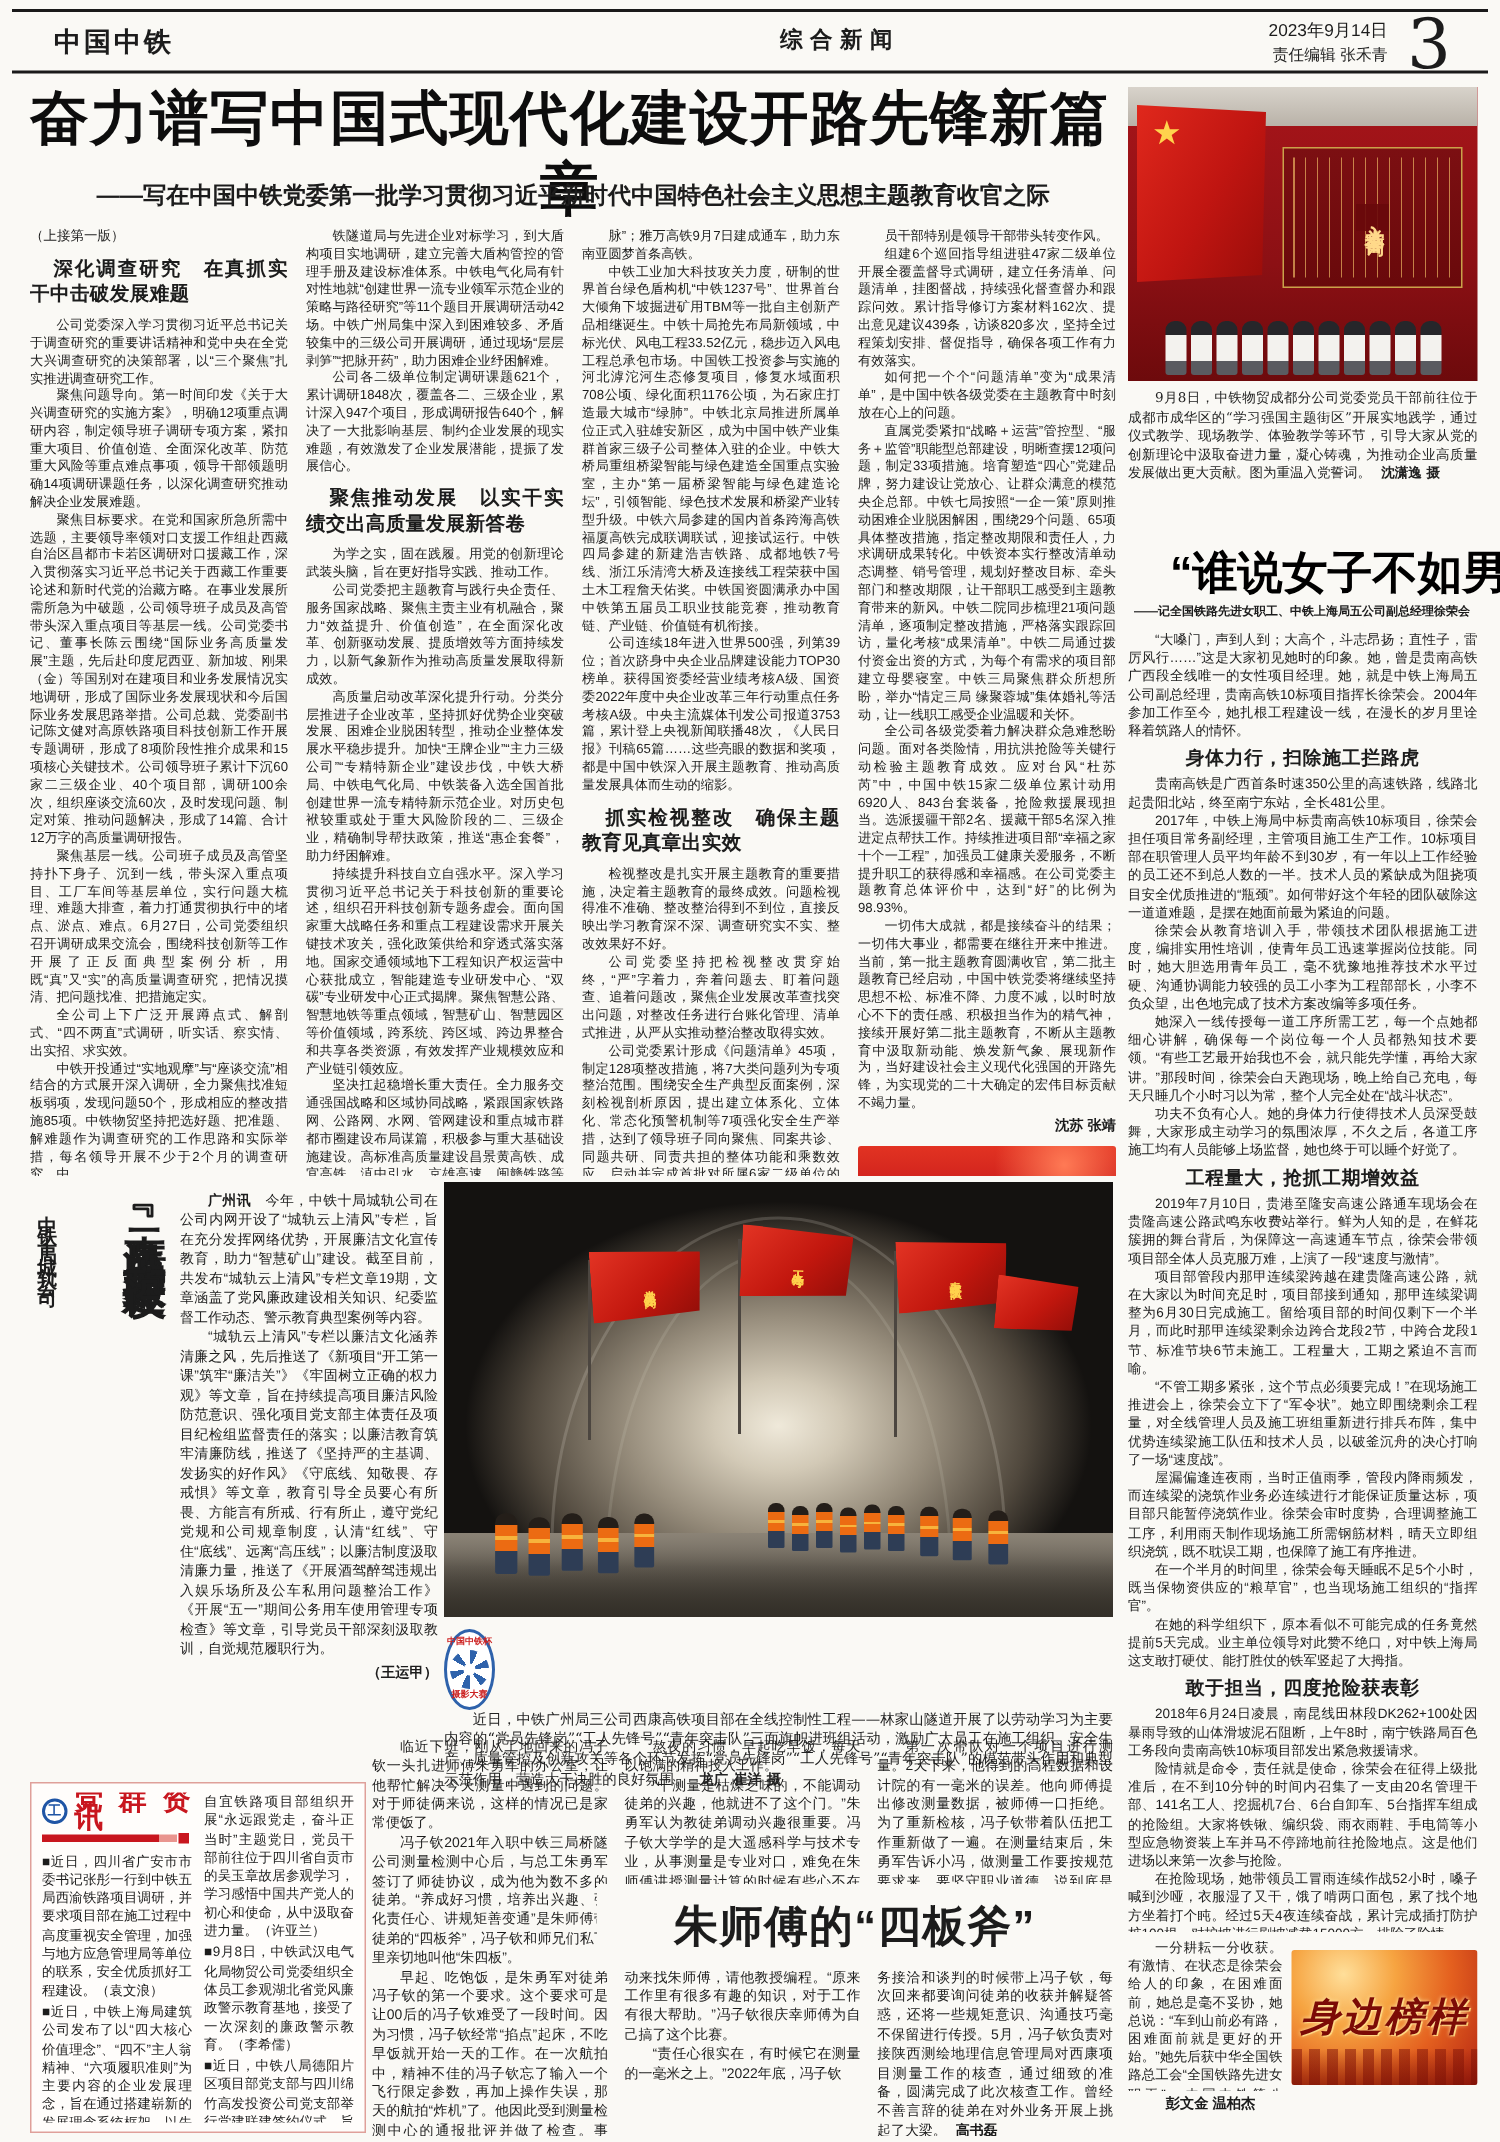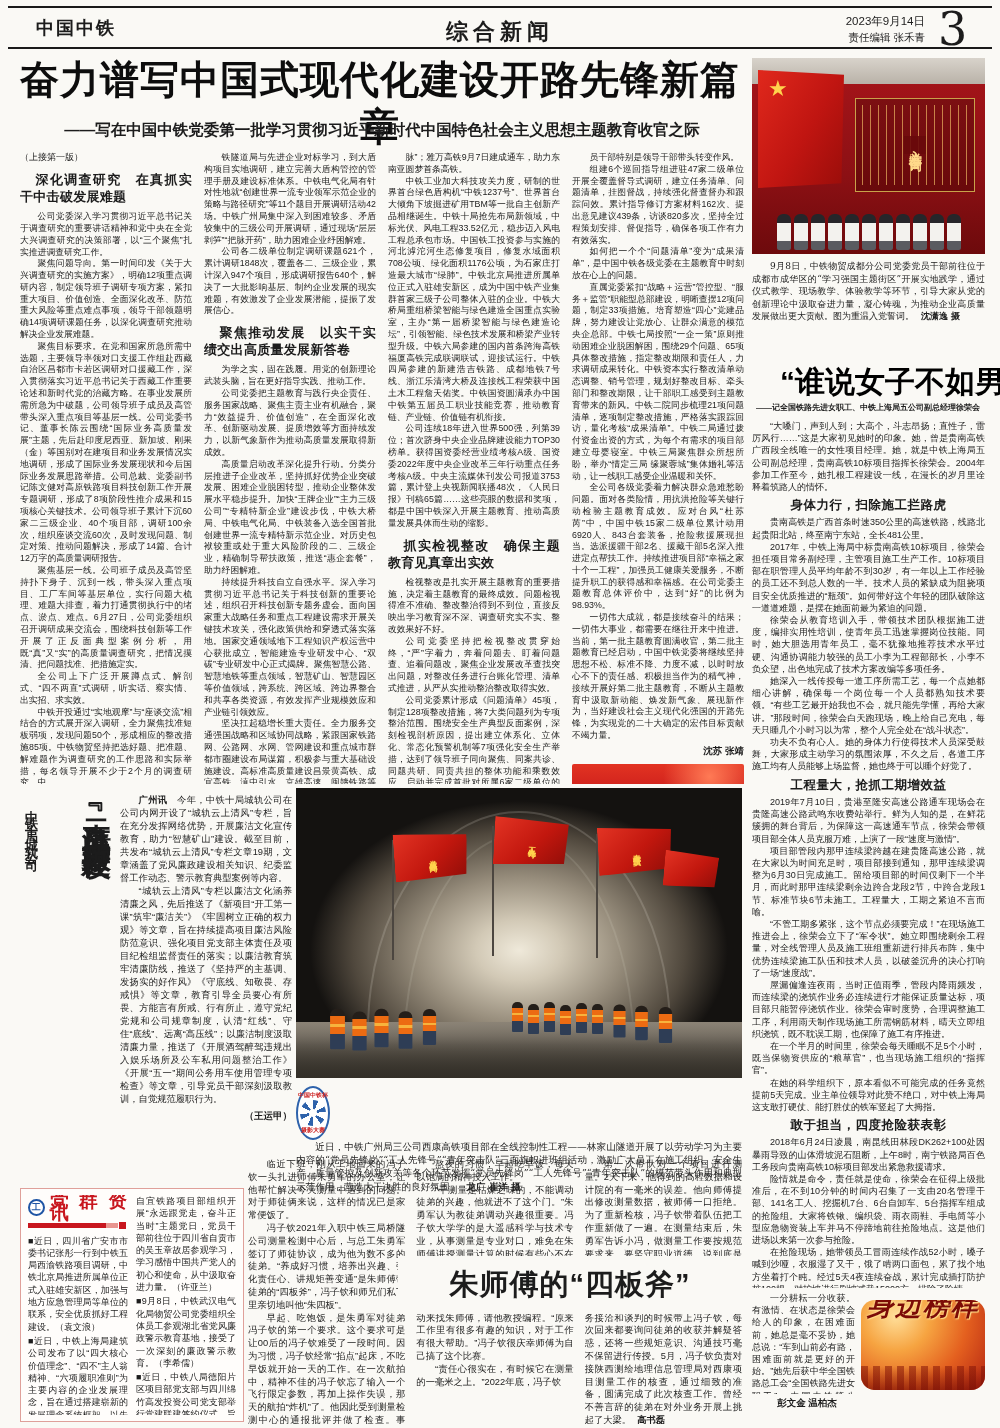--- a/index.html
+++ b/index.html
@@ -1,21 +1,21 @@
 <!DOCTYPE html>
 <html><head>
 <meta charset="utf-8">
 <style>
   html,body{margin:0;padding:0;background:#e8e6e0;}
   .page{position:relative;width:1000px;height:1428px;margin:0 auto;background:#faf9f5;
         font-family:"Liberation Sans",sans-serif;color:#1c1c1c;overflow:hidden;}
   
   .top-rule{position:absolute;top:6px;left:8px;right:8px;height:2px;background:#1a1a1a;}
   .masthead{position:absolute;left:36px;top:16px;font-size:18px;font-weight:900;letter-spacing:2px;}
-  .section-name{position:absolute;left:400px;top:17px;width:200px;text-align:center;font-size:22px;
+  .section-name{position:absolute;left:400px;top:17px;width:200px;text-align:right;font-size:15px;
                 font-weight:900;letter-spacing:5px;font-family:"DejaVu Serif",serif;}
   .date-block{position:absolute;left:745px;top:13px;width:180px;text-align:right;font-size:11.5px;line-height:1.45;}
   .date-block .editor{font-size:10.5px;color:#222;}
   .page-num{position:absolute;left:938px;top:2px;font-size:46px;font-family:"DejaVu Serif",serif;font-weight:400;}
   .header-rule{position:absolute;top:47px;left:8px;right:8px;height:2px;background:#1a1a1a;}
   
   .lead-headline{position:absolute;left:14px;top:56px;width:732px;margin:0;text-align:center;
         font-family:"DejaVu Serif",serif;font-size:39px;font-weight:900;letter-spacing:1px;line-height:1.2;color:#0d0d0d;}
   .lead-deck{position:absolute;left:20px;top:120px;width:724px;text-align:center;font-size:15.5px;font-weight:bold;}
   .lead-cols{position:absolute;left:20px;top:152px;width:724px;height:632px;display:flex;gap:12px;}
@@ -55,23 +55,23 @@
   .right-headline{position:absolute;left:776px;top:362px;width:248px;margin:0;text-align:center;
         font-size:30px;font-weight:900;letter-spacing:0;color:#000;}
   .right-deck{position:absolute;left:748px;top:402px;width:240px;text-align:center;font-size:8px;
         font-weight:bold;white-space:nowrap;overflow:hidden;}
   .right-body{position:absolute;left:752px;top:420px;width:233px;height:868px;overflow:hidden;
         font-size:9px;line-height:12.2px;text-align:justify;}
   .right-body h4{font-size:12.5px;text-align:center;margin:6px 0 5px;letter-spacing:.5px;}
   .right-tail{position:absolute;left:752px;top:1292px;width:233px;height:130px;font-size:9px;
         line-height:12.2px;text-align:justify;}
   .tail-text{height:102px;overflow:hidden;}
-  .model-badge{float:right;width:124px;height:90px;margin:8px 0 2px 6px;position:relative;border-radius:14px;
+  .model-badge{float:right;width:124px;height:90px;margin:8px 0 2px 6px;position:relative;border-radius:2px;
         background:radial-gradient(circle at 28% 18%,#ffdf9a 0%,#f6a441 30%,#e4601f 62%,#b22312 100%);
-        display:flex;justify-content:center;overflow:hidden;}
+        display:flex;align-items:center;justify-content:center;overflow:hidden;}
   .model-badge::after{content:"";position:absolute;left:0;right:0;bottom:0;height:24px;
         background:linear-gradient(0deg,rgba(115,12,4,.6),transparent),
         repeating-linear-gradient(90deg,rgba(135,22,8,.55) 0 7px,rgba(135,22,8,0) 7px 12px);}
   .model-badge span{font-family:"DejaVu Serif",serif;font-style:italic;font-weight:900;font-size:26px;
         letter-spacing:2px;color:#7c0b06;text-shadow:0 0 3px #ffe9a8,1px 1px 0 #ffce6e;z-index:1;}
   .right-tail .byline{font-size:9.5px;text-align:center;width:110px;}
   
   .org-vertical{position:absolute;left:22px;top:800px;height:220px;writing-mode:vertical-rl;
         font-size:13px;font-weight:bold;letter-spacing:7px;}
   .title-vertical{position:absolute;left:42px;top:794px;height:396px;width:72px;writing-mode:vertical-rl;
@@ -319,21 +319,21 @@
   </div>
 
   <div class="party-news">
     <div class="pn-col">
       <div class="pn-title-row">
         <span class="crec-logo">工</span>
         <span class="pn-title">党群资讯</span>
       </div>
       <div class="pn-rule"></div>
       <div>
-          <p>■近日，四川省广安市市委书记张彤一行到中铁五局西渝铁路项目调研，中铁北京局推进所属单位正式入驻雄安新区，加强与地方应急管理局等单位的联系，安全优质抓好工程建设。（袁文浪）</p>
+          <p>■近日，四川省广安市市委书记张彤一行到中铁五局西渝铁路项目调研，并要求项目部在施工过程中高度重视安全管理，加强与地方应急管理局等单位的联系，安全优质抓好工程建设。（袁文浪）</p>
           <p>■近日，中铁上海局建筑公司发布了以“四大核心价值理念”、“四不”主人翁精神、“六项履职准则”为主要内容的企业发展理念，旨在通过搭建崭新的发展理念系统框架，以先进企业文化引领推动企业高质量发展。（郭昌鑫 施忠勇）</p>
         </div>
     </div>
     <div class="pn-col">
       <div>
           <p>自宜铁路项目部组织开展“永远跟党走，奋斗正当时”主题党日，党员干部前往位于四川省自贡市的吴玉章故居参观学习，学习感悟中国共产党人的初心和使命，从中汲取奋进力量。（许亚兰）</p>
           <p>■9月8日，中铁武汉电气化局物贸公司党委组织全体员工参观湖北省党风廉政警示教育基地，接受了一次深刻的廉政警示教育。（李希儒）</p>
           <p>■近日，中铁八局德阳片区项目部党支部与四川绵竹高发投资公司党支部举行党建联建签约仪式，旨在进一步深化党建工作与生产经营融合，加强构建“资源整合、优势互补、共建共享”的党建工作格局。（黄心一）</p>
         </div>
     </div>

